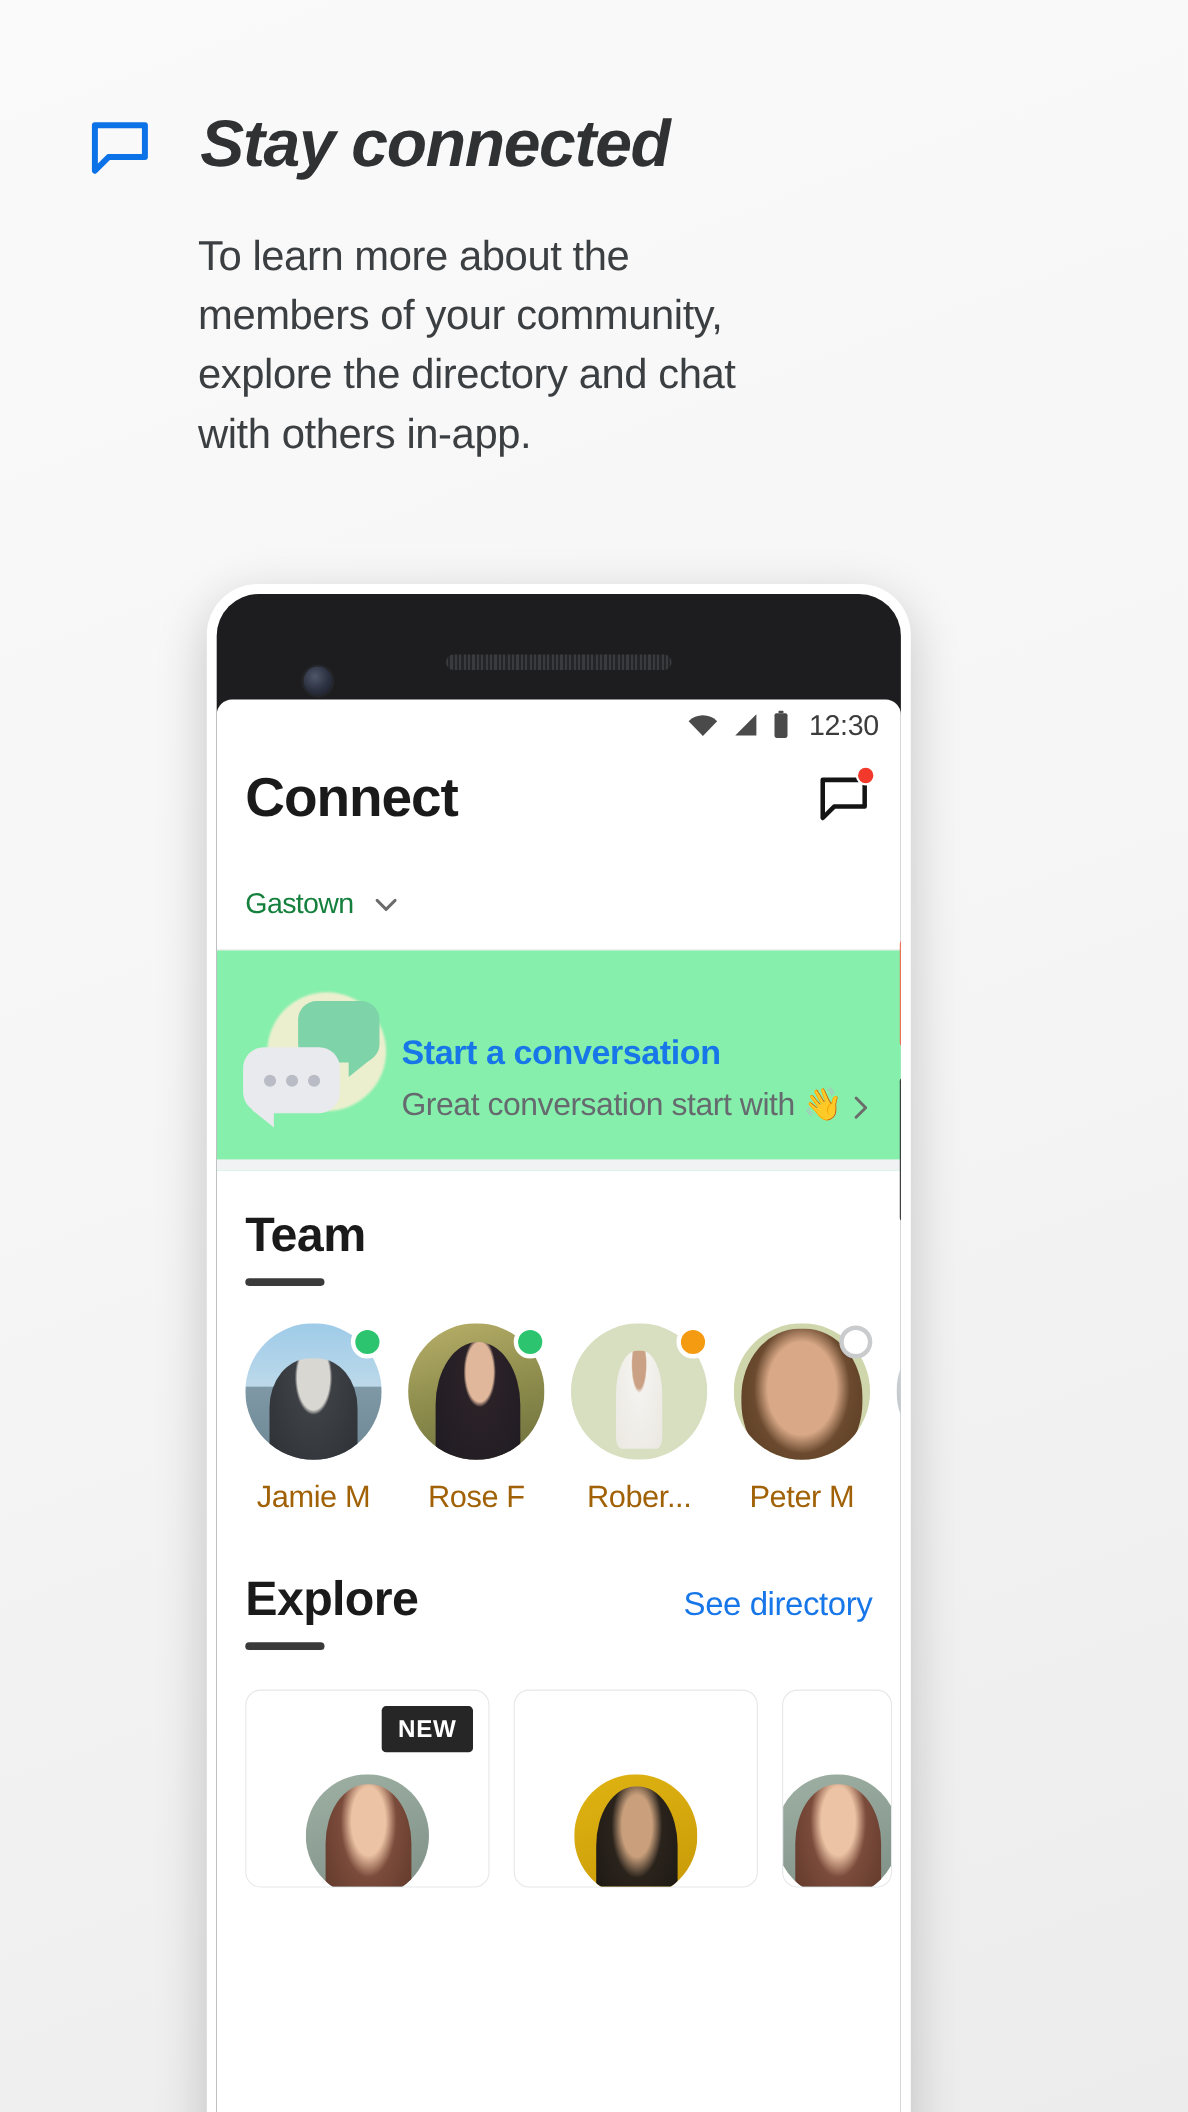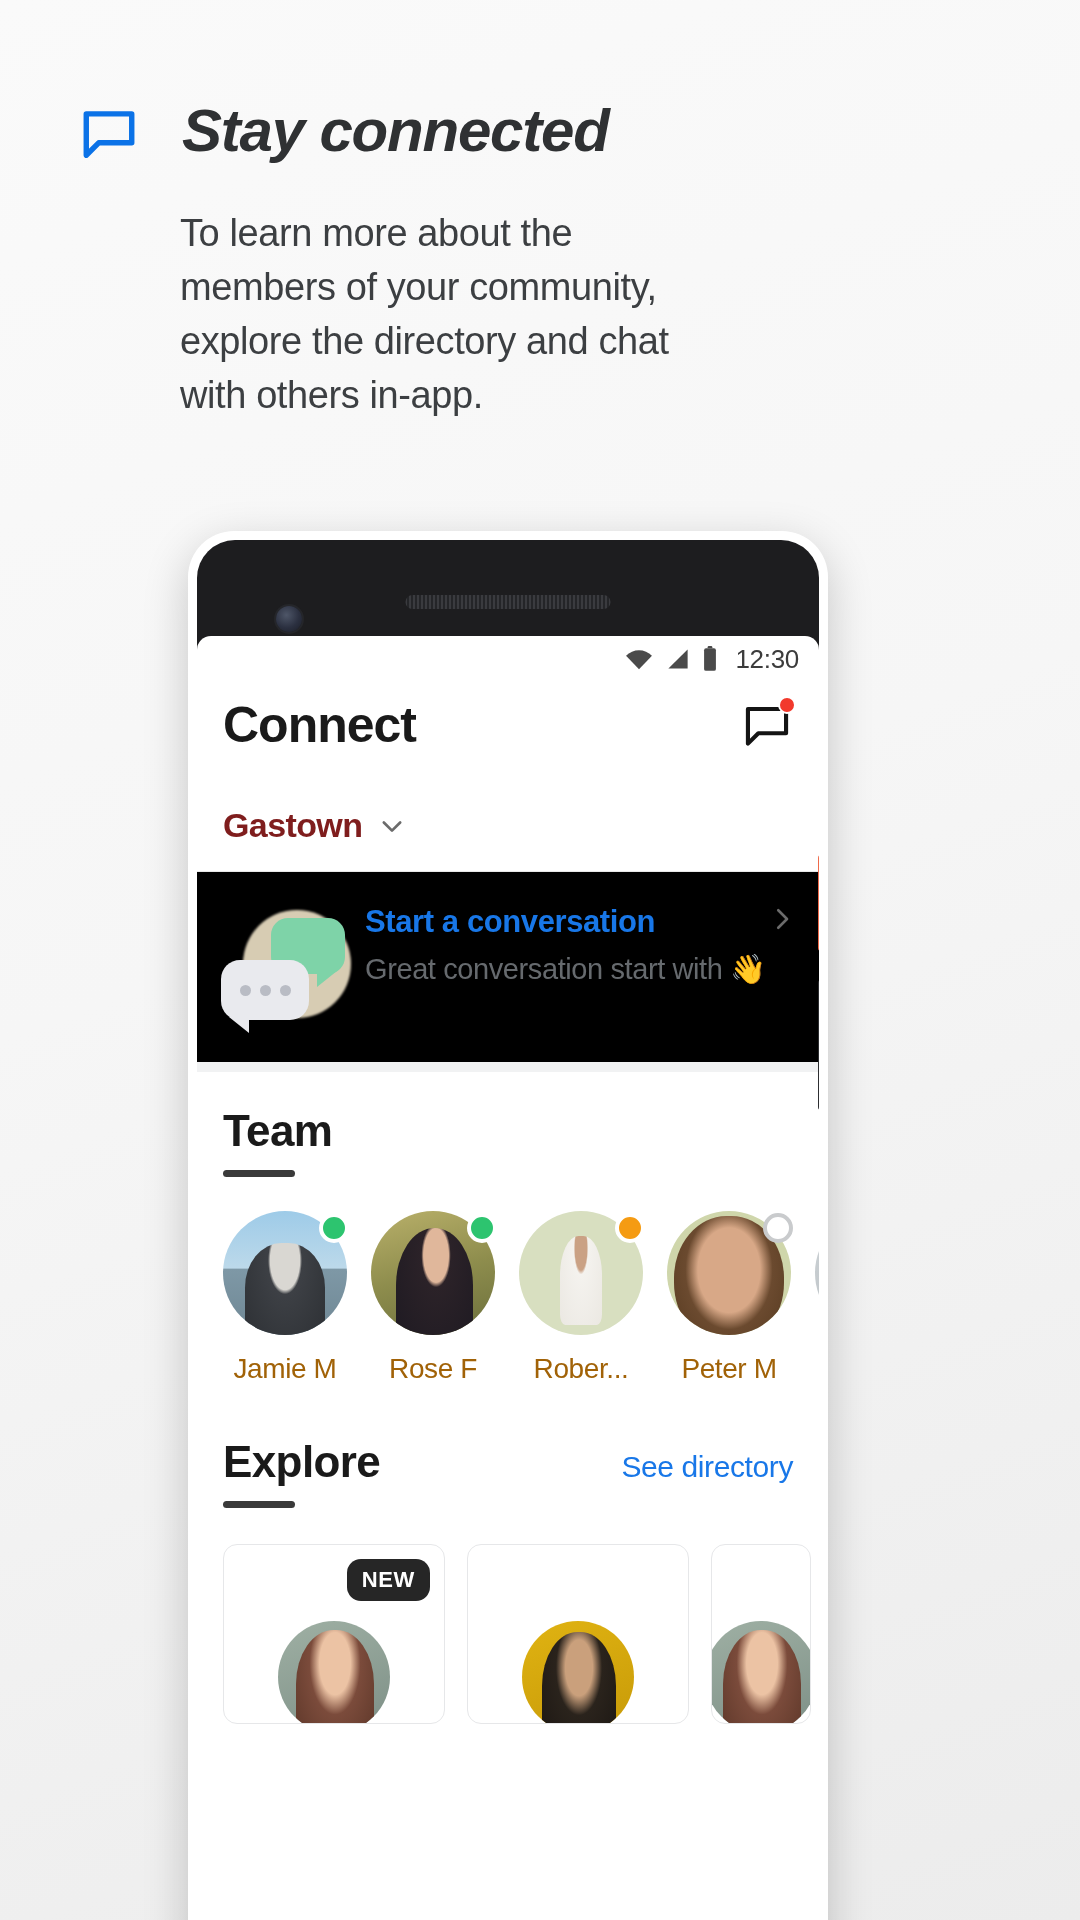--- a/index.html
+++ b/index.html
@@ -160,34 +160,34 @@
 
   
   .community-row {
     display: flex;
     align-items: center;
     gap: 16px;
     padding: 52px 26px 26px 26px;
     border-bottom: 1px solid #e8e8e8;
   }
   .community-name {
-    font-size: 34px;
-    font-weight: bold;
-    color: #7f1d1d;
+    font-size: 26px;
+    font-weight: normal;
+    color: #15803d;
     letter-spacing: -0.6px;
   }
 
   
   .convo-card {
     display: flex;
-    align-items: flex-start;
+    align-items: flex-end;
     padding: 32px 22px 32px 18px;
     gap: 8px;
     border-bottom: 10px solid #f1f2f3;
-    background: #000000;
+    background: #86efac;
   }
   .convo-illus {
     position: relative;
     width: 134px; height: 126px;
     flex: 0 0 134px;
   }
   .illus-blob {
     position: absolute;
     left: 28px; top: 6px;
     width: 108px; height: 108px;
@@ -335,21 +335,21 @@
   .explore-card.narrow { flex: 0 0 100px; }
   .new-badge {
     position: absolute;
     right: 14px; top: 14px;
     background: #262626;
     color: #fff;
     font-size: 22px;
     font-weight: bold;
     letter-spacing: .6px;
     padding: 8px 15px;
-    border-radius: 14px;
+    border-radius: 4px;
     z-index: 3;
   }
   .explore-avatar {
     position: absolute;
     left: 50%; top: 76px;
     transform: translateX(-50%);
     width: 112px; height: 112px;
     border-radius: 50%;
     overflow: hidden;
   }

